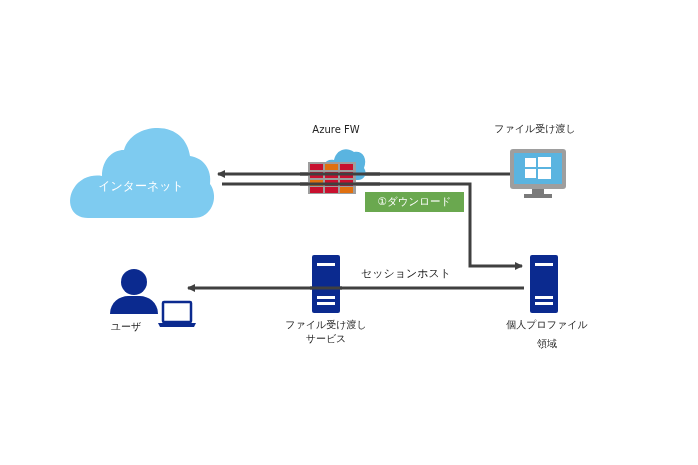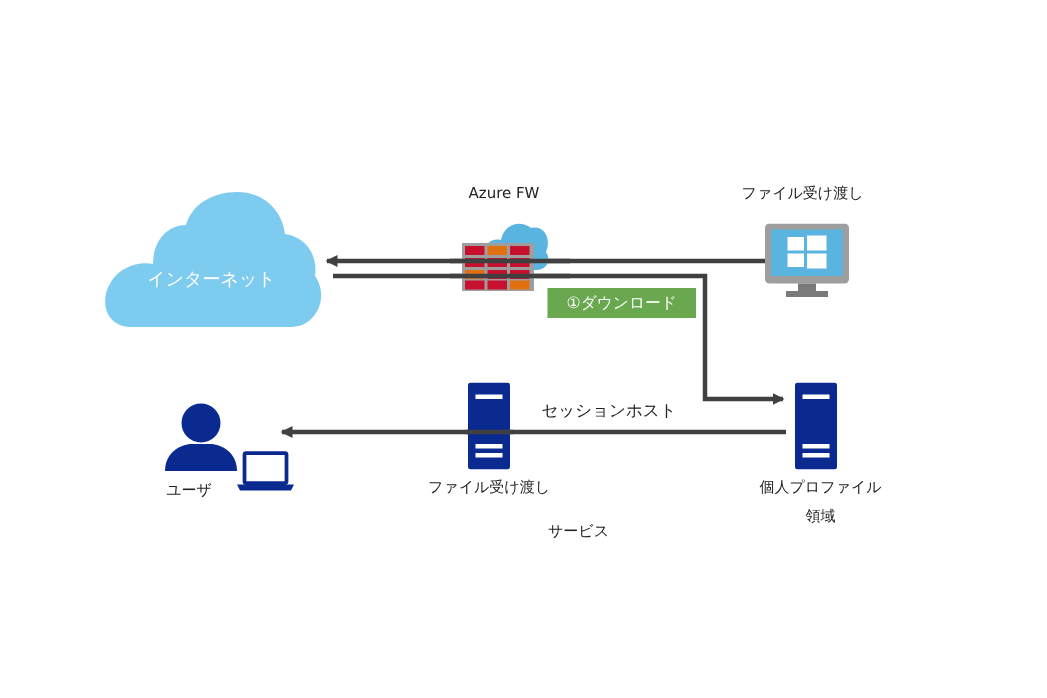--- a/index.html
+++ b/index.html
@@ -91,21 +91,21 @@
 
 <div class="abs" style="left:312px; top:255px; width:28px; height:58px;">
   <svg width="28" height="58" style="position:absolute;left:0;top:0;">
     <rect x="0" y="0" width="28" height="58" rx="2" fill="#0b2a8f"></rect>
     <rect x="5" y="8" width="18" height="3" fill="#fff"></rect>
     <rect x="5" y="41" width="18" height="3" fill="#fff"></rect>
     <rect x="5" y="47" width="18" height="3" fill="#fff"></rect>
   </svg>
 </div>
 <div class="abs lbl" style="left:246px; top:318px; width:160px;">ファイル受け渡し</div>
-<div class="abs lbl" style="left:246px; top:347px; width:160px;text-align:right;">サービス</div>
+<div class="abs lbl" style="left:246px; top:332px; width:160px;">サービス</div>
 
 <div class="abs lbl small" style="left:356px; top:266px; width:100px;">セッションホスト</div>
 
 <svg width="698" height="465" style="pointer-events:none;">
   <line x1="310" y1="288" x2="342" y2="288" stroke="#404040" stroke-width="3"></line>
 </svg>
 
 <div class="abs" style="left:530px; top:255px; width:28px; height:58px;">
   <svg width="28" height="58" style="position:absolute;left:0;top:0;">
     <rect x="0" y="0" width="28" height="58" rx="2" fill="#0b2a8f"></rect>

